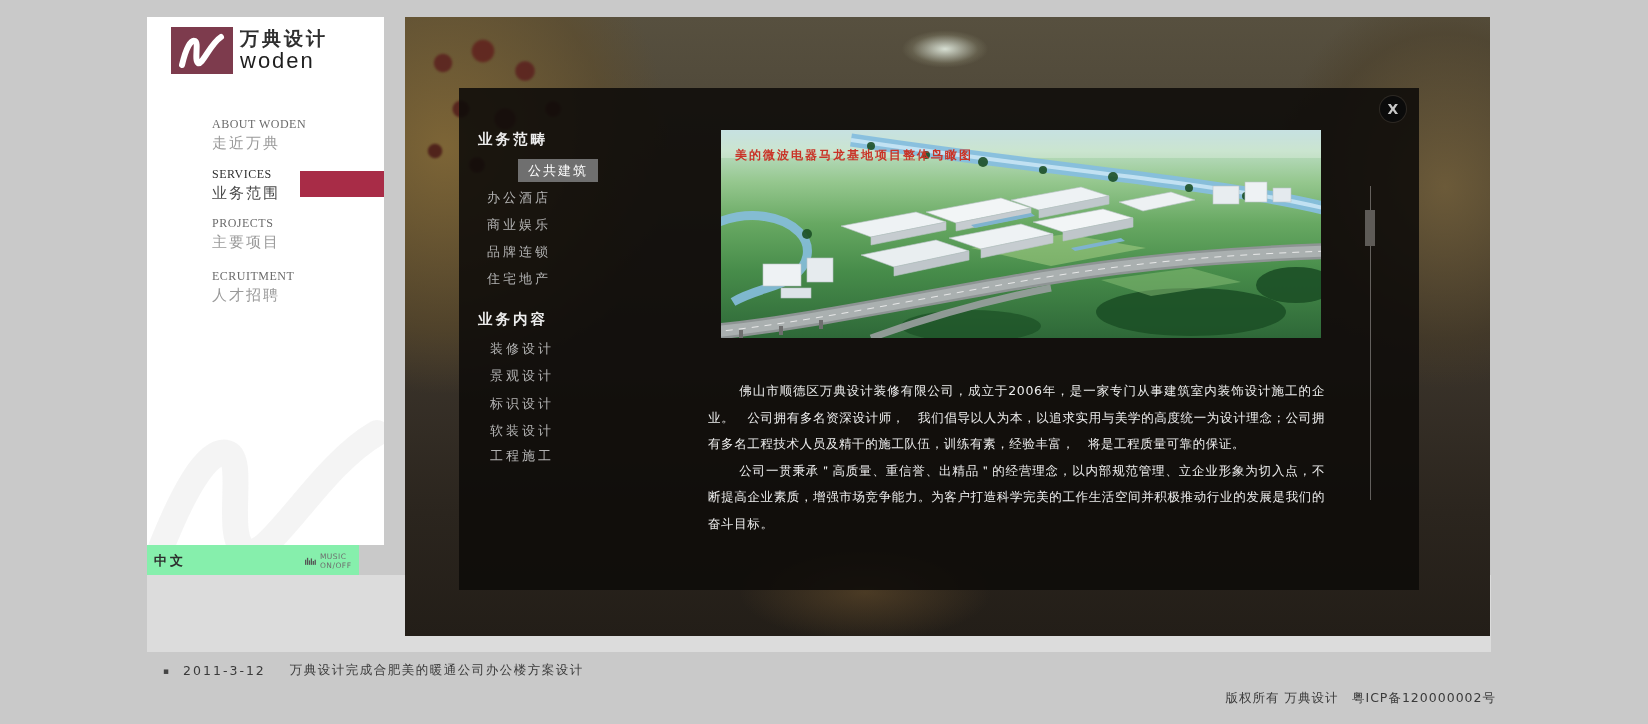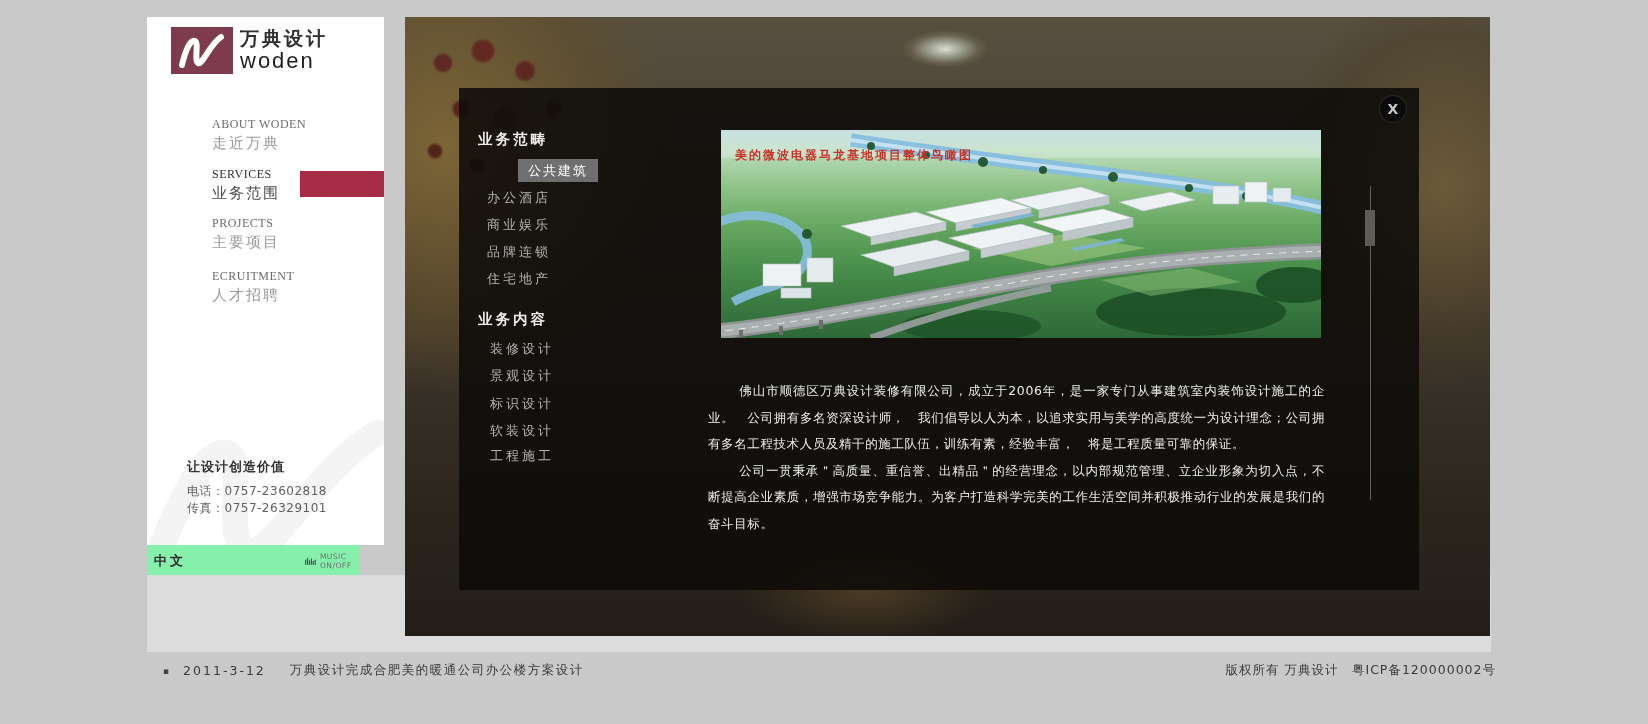--- a/index.html
+++ b/index.html
@@ -74,21 +74,21 @@
   .scroll-thumb { position:absolute; left:906px; top:122px; width:10px; height:36px; background:#5e5b57; cursor:grab; }
 
   .ov-text { position:absolute; left:249px; top:290px; width:617px; }
   .ov-text p { font-size:12.5px; line-height:26.6px; color:#ededed; text-align:justify; text-indent:2.5em; letter-spacing:0.6px; }
 
   
   .news { position:absolute; left:163px; top:662px; display:flex; align-items:center; font-size:12.5px; color:#3a3a3a; }
   .news-bullet { font-size:9px; margin-right:14px; color:#444; }
   .news-date { letter-spacing:2px; margin-right:24px; }
   .news-text { letter-spacing:1.5px; cursor:pointer; }
-  .copyright { position:absolute; right:152px; top:662px; font-size:12.5px; color:#3a3a3a; letter-spacing:1px;text-align:center; }
+  .copyright { position:absolute; right:152px; top:690px; font-size:12.5px; color:#3a3a3a; letter-spacing:1px;text-align:center; }
 </style>
 </head>
 <body>
 
 <div class="page">
 
   <div class="sidebar">
     <div class="logo">
       <div class="logo-mark">
         <svg width="52" height="38" viewBox="0 0 52 38">
@@ -116,25 +116,20 @@
     </div>
     <div class="nav-item" style="top:252px">
       <div class="nav-en">ECRUITMENT</div>
       <div class="nav-cn">人才招聘</div>
     </div>
 
     <svg class="watermark" width="250" height="150" viewBox="0 0 250 150">
       <path d="M20 145 C45 80 70 35 90 40 C110 45 85 130 110 138 C135 146 180 55 240 20" stroke="#ececec" stroke-width="26" fill="none" stroke-linecap="round"></path>
     </svg>
 
-    <div class="contact">
-      <div class="slogan">让设计创造价值</div>
-      <div class="tel">电话：0757-23602818</div>
-      <div class="tel">传真：0757-26329101</div>
-    </div>
   </div>
 
   <div class="lang-strip">
     <div class="lang-cn">中文</div>
     <div class="lang-en">ENGLISH</div>
     <div class="music">
       <svg width="17" height="12" viewBox="0 0 17 12">
         <rect x="0" y="4" width="2" height="8" fill="#555"></rect>
         <rect x="3" y="1" width="2" height="11" fill="#555"></rect>
         <rect x="6" y="5" width="2" height="7" fill="#555"></rect>

